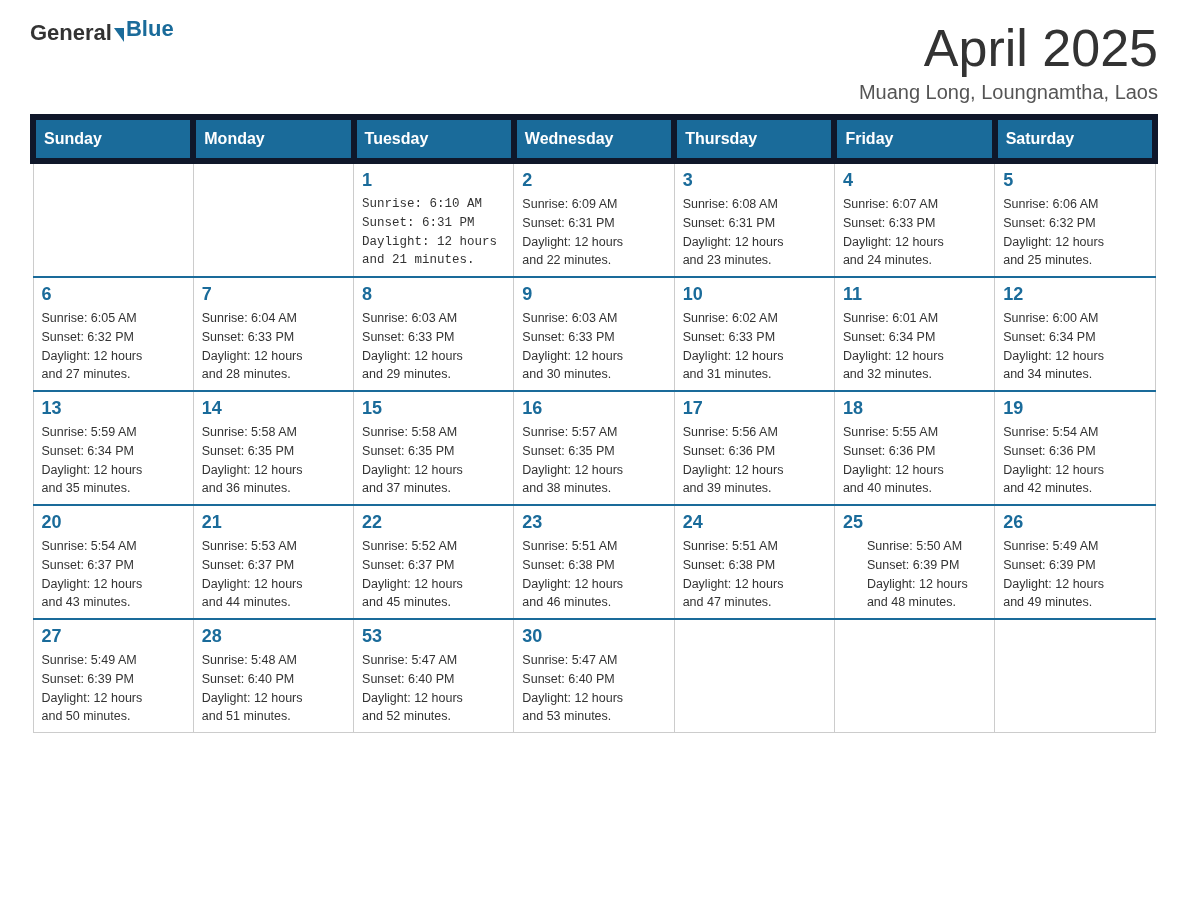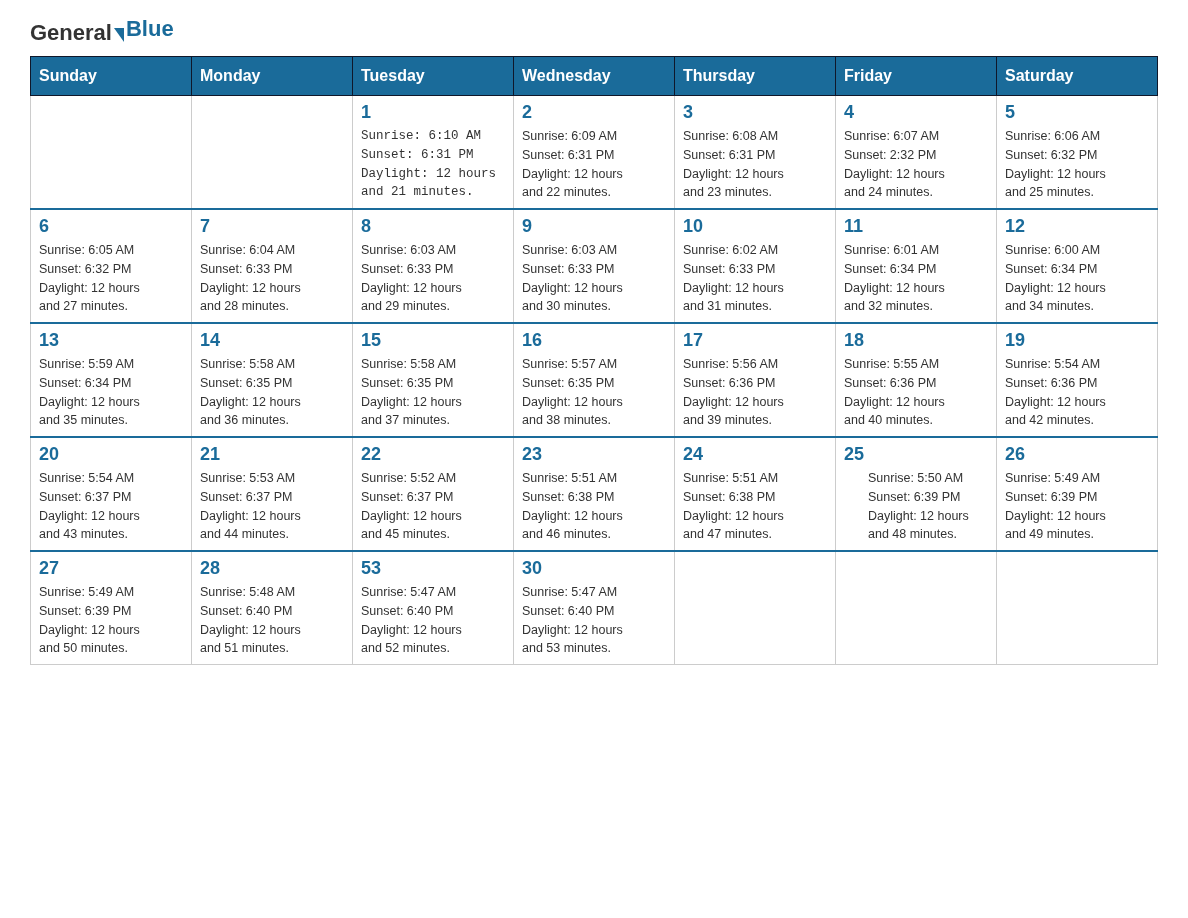--- a/index.html
+++ b/index.html
@@ -62,21 +62,21 @@
       margin-top: 10px;
       table-layout: fixed;
     }
     thead th {
       background-color: #1a6b9a;
       color: #fff;
       padding: 10px 8px;
       font-size: 16px;
       font-weight: bold;
       text-align: left;
-      border: 1px solid #0f172a;
+      border: 6px solid #0f172a;
     }
     tbody td {
       vertical-align: top;
       padding: 6px 8px;
       border: 1px solid #ccc;
       font-size: 13px;
       color: #333;
       height: 110px;
     }
     .day-number {
@@ -105,20 +105,24 @@
 </head>
 <body>
 
 <div class="header">
   <div class="logo">
     <div class="logo-text">
       <span class="logo-general">General</span>
       <span class="logo-arrow"></span>
     </div>
     <div class="logo-blue" style="font-size:22px; font-weight:bold; margin-top:-4px;">Blue</div>
+  </div>
+  <div class="title-block">
+    <div class="month-title">April 2025</div>
+    <div class="location-title">Muang Long, Loungnamtha, Laos</div>
   </div>
 </div>
 
 <table>
   <thead>
     <tr>
     <th>Sunday</th>
         <th>Monday</th>
         <th>Tuesday</th>
         <th>Wednesday</th>
@@ -148,21 +152,21 @@
         <td>
           <span class="day-number">3</span>
           <div class="day-info" style="white-space: pre-line;">Sunrise: 6:08 AM
 Sunset: 6:31 PM
 Daylight: 12 hours
 and 23 minutes.</div>
         </td>
         <td>
           <span class="day-number">4</span>
           <div class="day-info" style="white-space: pre-line;">Sunrise: 6:07 AM
-Sunset: 2:32 PM
+Sunset: 6:33 PM
 Daylight: 12 hours
 and 24 minutes.</div>
         </td>
         <td>
           <span class="day-number">5</span>
           <div class="day-info" style="white-space: pre-line;">Sunrise: 6:06 AM
 Sunset: 6:32 PM
 Daylight: 12 hours
 and 25 minutes.</div>
         </td>

